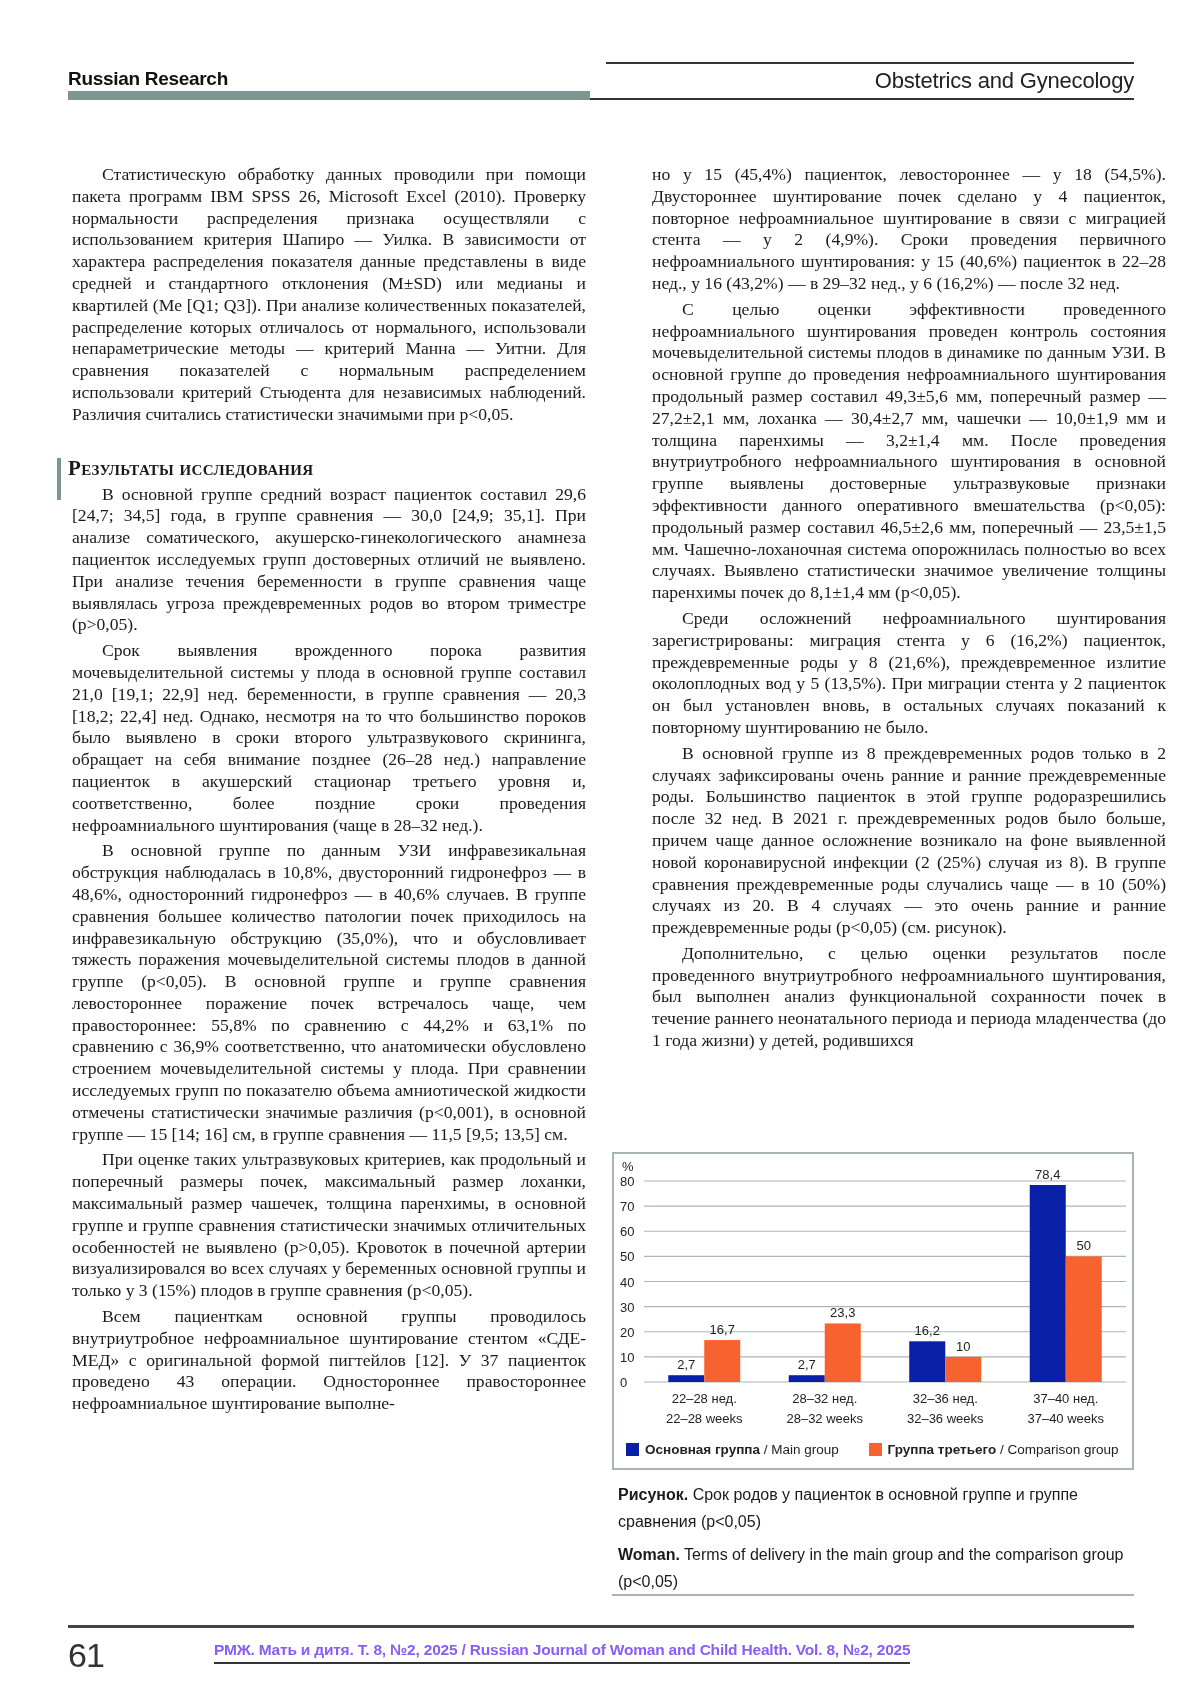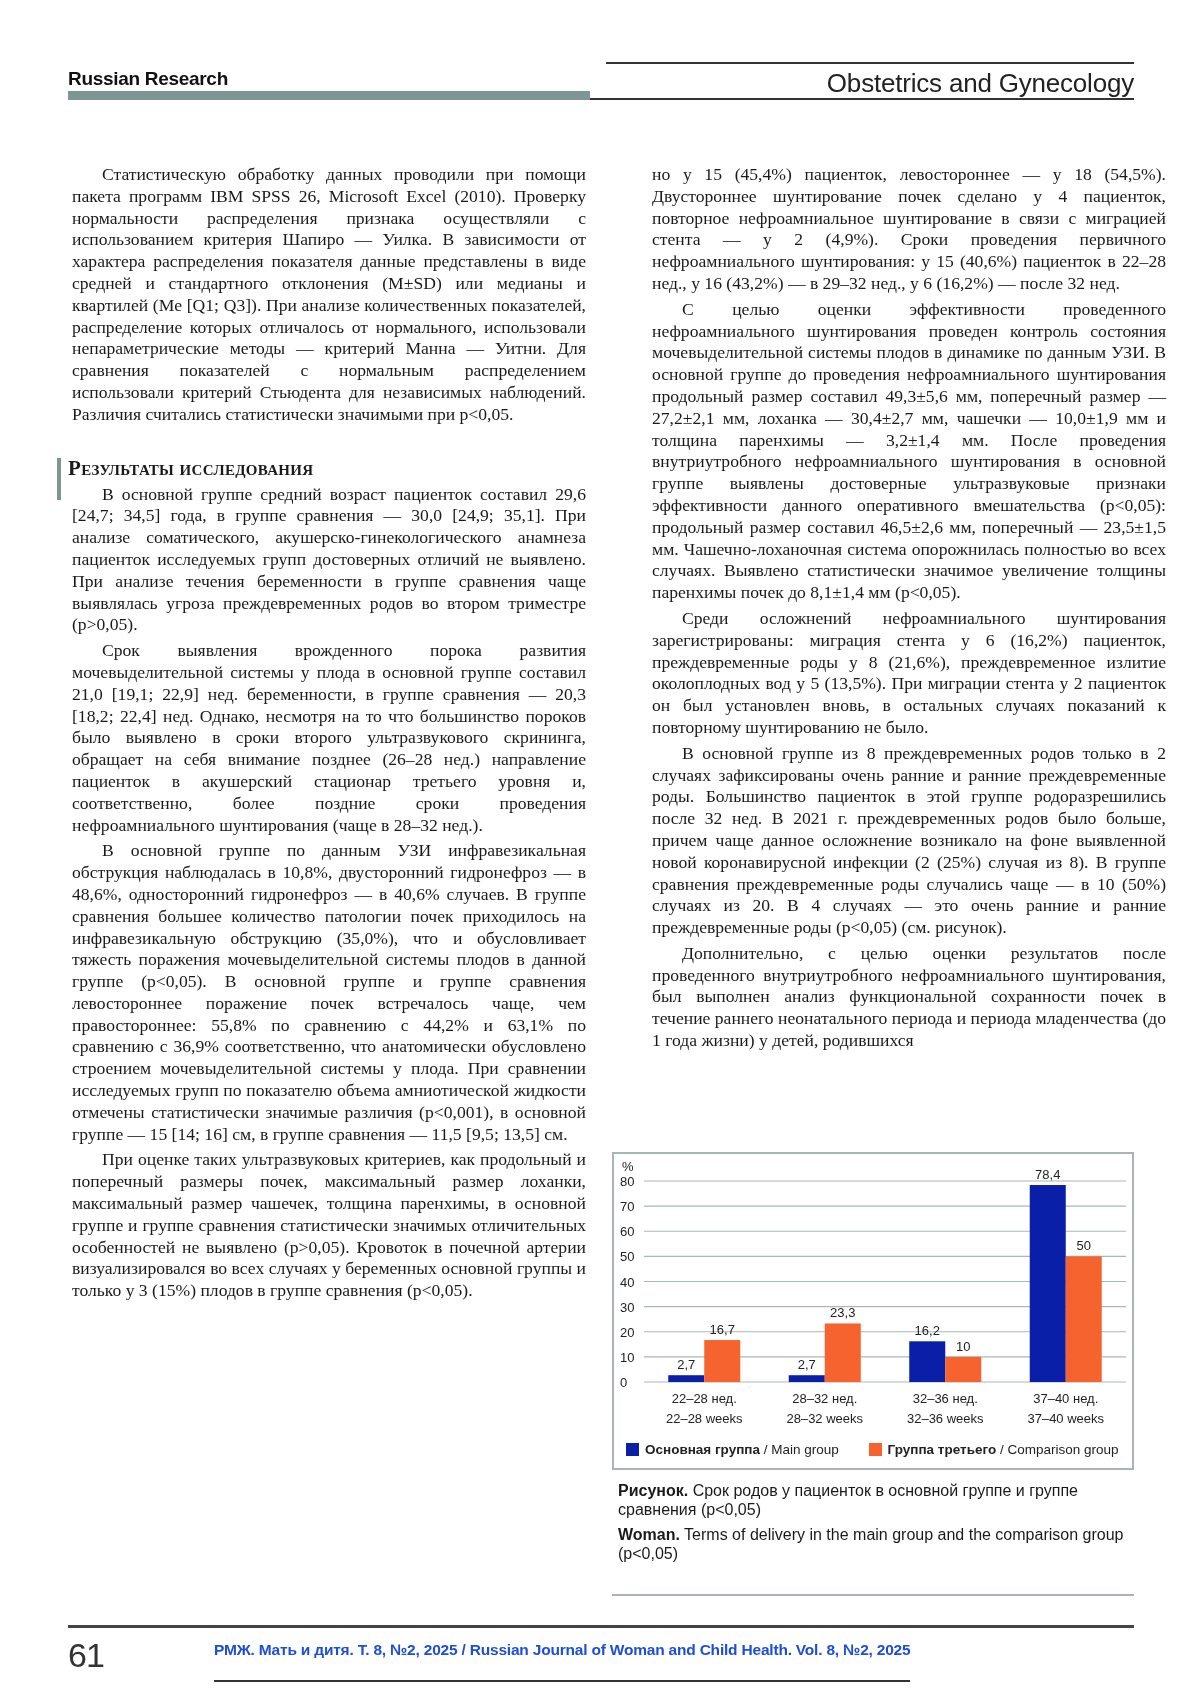--- a/index.html
+++ b/index.html
@@ -5,21 +5,21 @@
   html, body { margin: 0; padding: 0; background: #ffffff; }
   body { width: 1200px; height: 1697px; position: relative; overflow: hidden;
          font-family: "Liberation Serif", "DejaVu Serif", serif; color: #1a1a1a; }
 
   
   .hdr-left { position: absolute; left: 68px; top: 68px; font-family: "Liberation Sans", sans-serif;
               font-weight: bold; font-size: 19px; letter-spacing: -0.3px; color: #111; }
   .hdr-left-bar { position: absolute; left: 68px; top: 91px; width: 522px; height: 9px; background: #7d9593; }
   .hdr-right-topline { position: absolute; left: 606px; top: 62px; width: 528px; height: 2px; background: #333; }
   .hdr-right { position: absolute; right: 66px; top: 68px; font-family: "Liberation Sans", sans-serif;
-               font-size: 26px; color: #222; letter-spacing: -0.2px; }
+               font-size: 22px; color: #222; letter-spacing: -0.2px; }
   .hdr-right-botline { position: absolute; left: 590px; top: 98px; width: 544px; height: 2px; background: #333; }
 
   
   .col { position: absolute; top: 160px; font-size: 17.6px; line-height: 21.8px; text-align: justify;
          hyphens: manual; }
   .col-left { left: 68px; width: 522px; }
   .col-right { left: 648px; width: 522px; }
   .col p { margin: 4px; text-indent: 30px; }
   .col p.noindent { text-indent: 0; }
 
@@ -32,49 +32,50 @@
   .fig-box { position: absolute; left: 612px; top: 1152px; width: 522px; height: 318px;
              border: 2px solid #a9b5b4; box-sizing: border-box; background: #fff; }
   .fig-svg { position: absolute; left: 0; top: 0; }
   .legend { position: absolute; left: 12px; top: 288px; font-family: "Liberation Sans", sans-serif;
             font-size: 13.5px; color: #222; white-space: nowrap; }
   .legend .sw { display: inline-block; width: 13px; height: 13px; vertical-align: -2px; margin-right: 6px; }
   .legend .item { display: inline-block; margin-right: 26px; }
   .legend b { font-weight: bold; }
 
   .caption { position: absolute; left: 618px; top: 1481px; width: 510px; font-family: "Liberation Sans", sans-serif;
-             font-size: 16px; line-height: 19px; color: #1a1a1a; }
+             font-size: 16px; line-height: 27px; color: #1a1a1a; }
   .caption p { margin: 0 0 6px 0; }
   .caption b { font-weight: bold; }
   .caption-rule { position: absolute; left: 612px; top: 1594px; width: 522px; height: 2px; background: #a9b5b4; }
 
   
   .ftr-line { position: absolute; left: 68px; top: 1625px; width: 1066px; height: 3px; background: #444; }
   .ftr-page { position: absolute; left: 68px; top: 1636px; font-family: "Liberation Sans", sans-serif;
               font-size: 34px; font-weight: 300; color: #333; letter-spacing: -1px; }
   .ftr-journal { position: absolute; left: 214px; top: 1641px; font-family: "Liberation Sans", sans-serif;
-                 font-size: 15.5px; font-weight: bold; color: #1d4ed8; letter-spacing: -0.2px;
-                 border-bottom: 2px solid #333; padding-bottom: 21px; }
+                 font-size: 15.5px; font-weight: bold; color: #8b5cf6; letter-spacing: -0.2px;
+                 border-bottom: 2px solid #333; padding-bottom: 3px; }
 </style>
 </head>
 <body>
 
 <div class="hdr-left">Russian Research</div>
 <div class="hdr-left-bar"></div>
 <div class="hdr-right-topline"></div>
 <div class="hdr-right">Obstetrics and Gynecology</div>
 <div class="hdr-right-botline"></div>
 
 <div class="col col-left">
   <p>Статистическую обработку данных проводили при помощи пакета программ IBM SPSS 26, Microsoft Excel (2010). Проверку нормальности распределения признака осуществляли с использованием критерия Шапиро — Уилка. В зависимости от характера распределения показателя данные представлены в виде средней и стандартного отклонения (M±SD) или медианы и квартилей (Me [Q1; Q3]). При анализе количественных показателей, распределение которых отличалось от нормального, использовали непараметрические методы — критерий Манна — Уитни. Для сравнения показателей с нормальным распределением использовали критерий Стьюдента для независимых наблюдений. Различия считались статистически значимыми при p&lt;0,05.</p>
   <h2 class="section-title">Результаты исследования</h2>
   <p>В основной группе средний возраст пациенток составил 29,6 [24,7; 34,5] года, в группе сравнения — 30,0 [24,9; 35,1]. При анализе соматического, акушерско-гинекологического анамнеза пациенток исследуемых групп достоверных отличий не выявлено. При анализе течения беременности в группе сравнения чаще выявлялась угроза преждевременных родов во втором триместре (p&gt;0,05).</p>
   <p>Срок выявления врожденного порока развития мочевыделительной системы у плода в основной группе составил 21,0 [19,1; 22,9] нед. беременности, в группе сравнения — 20,3 [18,2; 22,4] нед. Однако, несмотря на то что большинство пороков было выявлено в сроки второго ультразвукового скрининга, обращает на себя внимание позднее (26–28 нед.) направление пациенток в акушерский стационар третьего уровня и, соответственно, более поздние сроки проведения нефроамниального шунтирования (чаще в 28–32 нед.).</p>
   <p>В основной группе по данным УЗИ инфравезикальная обструкция наблюдалась в 10,8%, двусторонний гидронефроз — в 48,6%, односторонний гидронефроз — в 40,6% случаев. В группе сравнения большее количество патологии почек приходилось на инфравезикальную обструкцию (35,0%), что и обусловливает тяжесть поражения мочевыделительной системы плодов в данной группе (p&lt;0,05). В основной группе и группе сравнения левостороннее поражение почек встречалось чаще, чем правостороннее: 55,8% по сравнению с 44,2% и 63,1% по сравнению с 36,9% соответственно, что анатомически обусловлено строением мочевыделительной системы у плода. При сравнении исследуемых групп по показателю объема амниотической жидкости отмечены статистически значимые различия (p&lt;0,001), в основной группе — 15 [14; 16] см, в группе сравнения — 11,5 [9,5; 13,5] см.</p>
   <p>При оценке таких ультразвуковых критериев, как продольный и поперечный размеры почек, максимальный размер лоханки, максимальный размер чашечек, толщина паренхимы, в основной группе и группе сравнения статистически значимых отличительных особенностей не выявлено (p&gt;0,05). Кровоток в почечной артерии визуализировался во всех случаях у беременных основной группы и только у 3 (15%) плодов в группе сравнения (p&lt;0,05).</p>
+  <p>Всем пациенткам основной группы проводилось внутриутробное нефроамниальное шунтирование стентом «СДЕ-МЕД» с оригинальной формой пигтейлов [12]. У 37 пациенток проведено 43 операции. Одностороннее правостороннее нефроамниальное шунтирование выполне-</p>
 </div>
 
 <div class="col col-right">
   <p class="noindent">но у 15 (45,4%) пациенток, левостороннее — у 18 (54,5%). Двустороннее шунтирование почек сделано у 4 пациенток, повторное нефроамниальное шунтирование в связи с миграцией стента — у 2 (4,9%). Сроки проведения первичного нефроамниального шунтирования: у 15 (40,6%) пациенток в 22–28 нед., у 16 (43,2%) — в 29–32 нед., у 6 (16,2%) — после 32 нед.</p>
   <p>С целью оценки эффективности проведенного нефроамниального шунтирования проведен контроль состояния мочевыделительной системы плодов в динамике по данным УЗИ. В основной группе до проведения нефроамниального шунтирования продольный размер составил 49,3±5,6 мм, поперечный размер — 27,2±2,1 мм, лоханка — 30,4±2,7 мм, чашечки — 10,0±1,9 мм и толщина паренхимы — 3,2±1,4 мм. После проведения внутриутробного нефроамниального шунтирования в основной группе выявлены достоверные ультразвуковые признаки эффективности данного оперативного вмешательства (p&lt;0,05): продольный размер составил 46,5±2,6 мм, поперечный — 23,5±1,5 мм. Чашечно-лоханочная система опорожнилась полностью во всех случаях. Выявлено статистически значимое увеличение толщины паренхимы почек до 8,1±1,4 мм (p&lt;0,05).</p>
   <p>Среди осложнений нефроамниального шунтирования зарегистрированы: миграция стента у 6 (16,2%) пациенток, преждевременные роды у 8 (21,6%), преждевременное излитие околоплодных вод у 5 (13,5%). При миграции стента у 2 пациенток он был установлен вновь, в остальных случаях показаний к повторному шунтированию не было.</p>
   <p>В основной группе из 8 преждевременных родов только в 2 случаях зафиксированы очень ранние и ранние преждевременные роды. Большинство пациенток в этой группе родоразрешились после 32 нед. В 2021 г. преждевременных родов было больше, причем чаще данное осложнение возникало на фоне выявленной новой коронавирусной инфекции (2 (25%) случая из 8). В группе сравнения преждевременные роды случались чаще — в 10 (50%) случаях из 20. В 4 случаях — это очень ранние и ранние преждевременные роды (p&lt;0,05) (см. рисунок).</p>
   <p>Дополнительно, с целью оценки результатов после проведенного внутриутробного нефроамниального шунтирования, был выполнен анализ функциональной сохранности почек в течение раннего неонатального периода и периода младенчества (до 1 года жизни) у детей, родившихся</p>
 </div>
 

